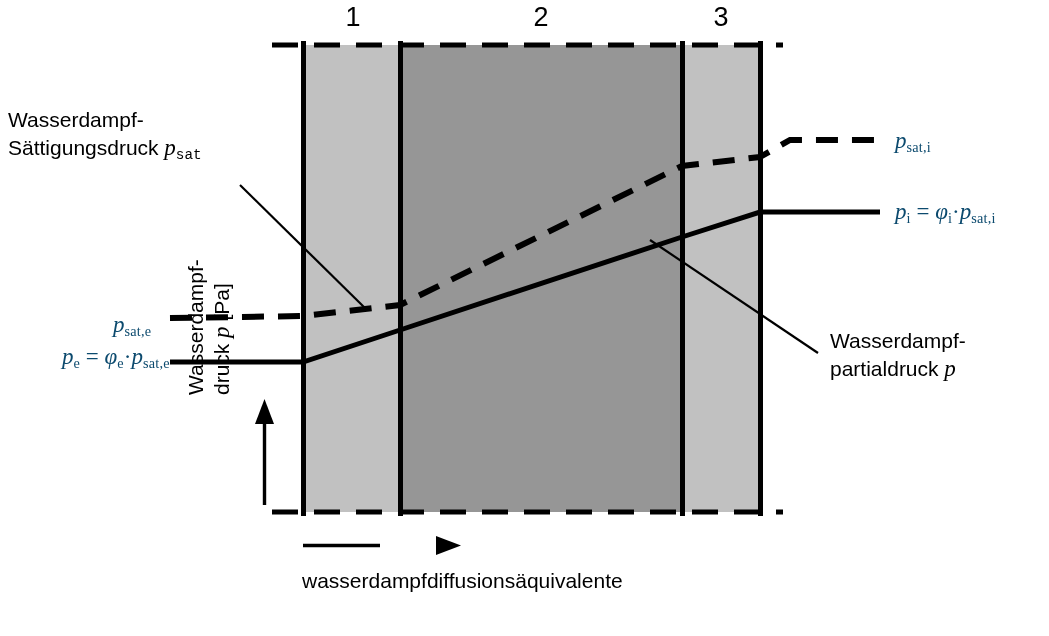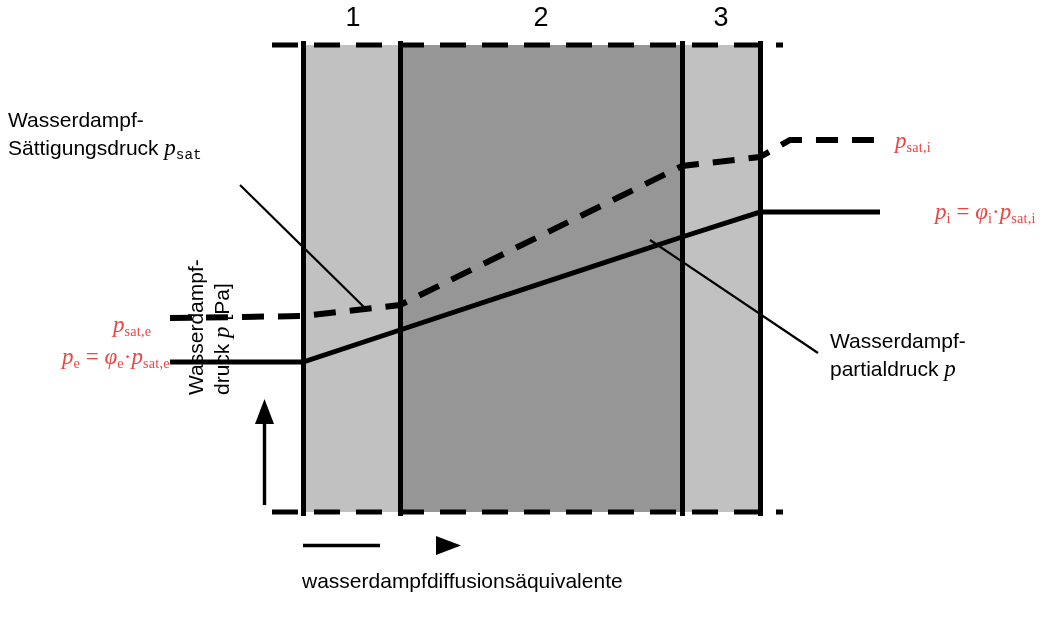--- a/index.html
+++ b/index.html
@@ -24,21 +24,21 @@
     left: 0;
     top: 0;
     width: 1049px;
     height: 636px;
   }
   .mathlbl {
     position: absolute;
     font-family: "Liberation Serif", serif;
     font-size: 23px;
     line-height: 26px;
-    color: #ef4444;
+    color: #0c4a6e;
     white-space: nowrap;
   }
   .mathlbl .it {
     font-style: italic;
   }
   .mathlbl sub {
     font-size: 0.62em;
     font-style: normal;
     vertical-align: -0.28em;
     letter-spacing: 0.2px;
@@ -162,21 +162,21 @@
   </div>
 
   <div class="mathlbl" style="left:18px; top:344px;margin-left:44px;">
     <span class="it">p</span><sub>e</sub><span class="op"> = </span><span class="it">φ</span><sub>e</sub><span class="op">·</span><span class="it">p</span><sub>sat,e</sub>
   </div>
 
   <div class="mathlbl" style="left:895px; top:128px;">
     <span class="it">p</span><sub>sat,i</sub>
   </div>
 
-  <div class="mathlbl" style="left:895px; top:199px;margin-left:40px;">
+  <div class="mathlbl" style="left:895px; top:199px;">
     <span class="it">p</span><sub>i</sub><span class="op"> = </span><span class="it">φ</span><sub>i</sub><span class="op">·</span><span class="it">p</span><sub>sat,i</sub>
   </div>
 
   <div class="caption-right">
     <span>Wasserdampf-</span><br>
     <span>partialdruck</span><span class="inline-math">&nbsp;<span>p</span></span>
   </div>
 
   <div id="y-axis-label">
     <span>Wasserdampf-</span>

